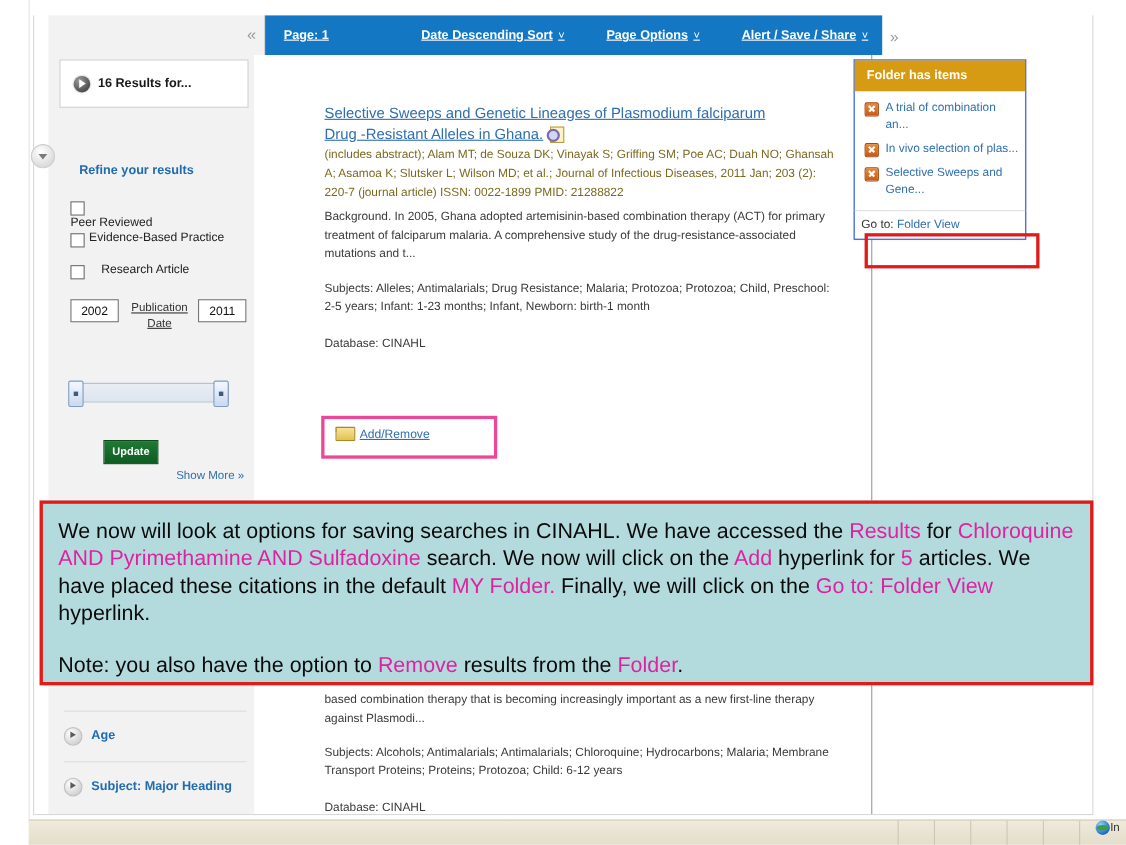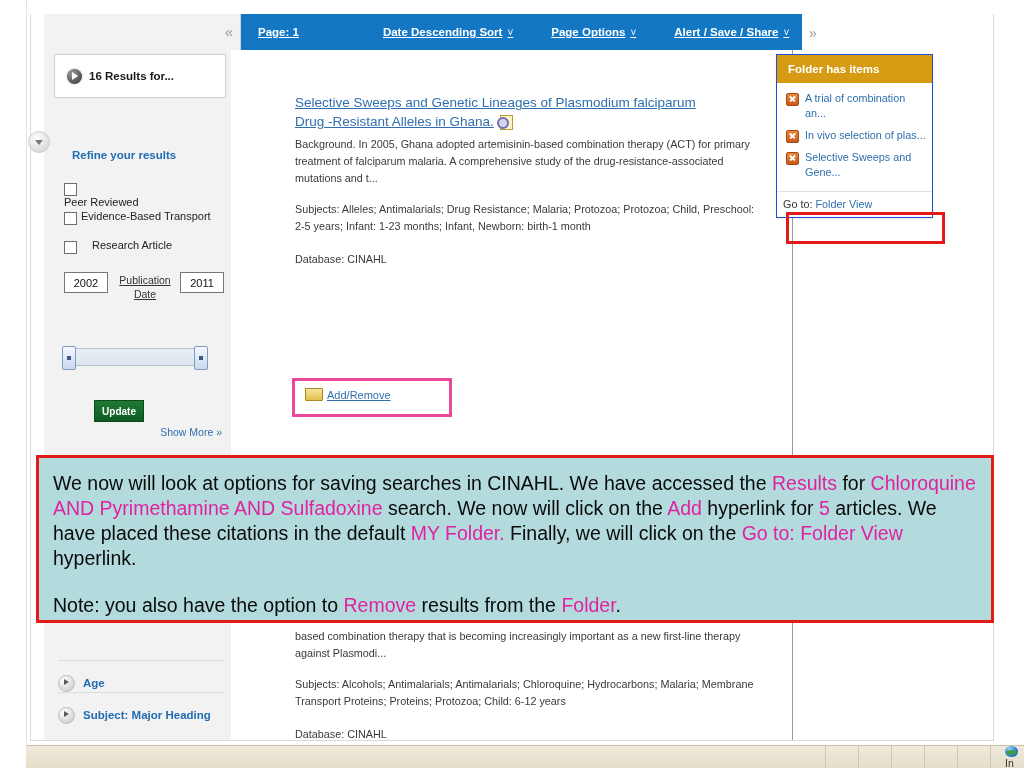--- a/index.html
+++ b/index.html
@@ -369,21 +369,21 @@
     border-top: 1px solid #c8c2ad;
     display: flex; align-items: center; justify-content: flex-end;
   }
   .sb-cells { display: flex; height: 100%; align-items: stretch; }
   .sb-cell {
     width: 32px; border-left: 1px solid #cdc7b2;
   }
   .sb-zone {
     display: flex; align-items: flex-start; gap: 0;
     padding: 0 6px 0 14px;
-    border-left: 1px solid #cdc7b2; height: 100%; flex-direction: column;
+    border-left: 1px solid #cdc7b2; height: 100%;
   }
   .globe {
     width: 13px; height: 13px; border-radius: 50%;
     background: radial-gradient(circle at 35% 30%, #8fd4ff, #1565c0 75%);
     position: relative; overflow: hidden;
   }
   .globe::after {
     content: ""; position: absolute;
     left: 1px; top: 4px; width: 11px; height: 5px;
     background: #3f9b46; border-radius: 50%;
@@ -408,21 +408,21 @@
     </div>
 
     <div class="refine-title">Refine your results</div>
 
     <div class="facet-check" style="top:167px;flex-direction:column;">
       <span class="box"></span>
       <span>Peer Reviewed</span>
     </div>
     <div class="facet-check" style="top:196px;">
       <span class="box"></span>
-      <span>Evidence-Based Transport</span>
+      <span>Evidence-Based Practice</span>
     </div>
     <div class="facet-check" style="top:225px;gap:11px;">
       <span class="box"></span>
       <span>Research Article</span>
     </div>
 
     <div class="pubdate-row">
       <div class="yr-input yr-left">2002</div>
       <div class="pubdate-label">Publication Date</div>
       <div class="yr-input yr-right">2011</div>
@@ -430,21 +430,21 @@
 
     <div class="slider-track">
       <div class="slider-thumb" style="left:-5px;"></div>
       <div class="slider-thumb" style="left:127px;"></div>
     </div>
 
     <div class="btn-update">Update</div>
 
     <div class="show-more">Show More »</div>
 
-    <div class="facet-group" style="top:646px;">
+    <div class="facet-group" style="top:632px;">
       <span class="caret"></span>
       <span class="lbl">Age</span>
     </div>
     <div class="facet-group" style="top:678px;">
       <span class="caret"></span>
       <span class="lbl">Subject: Major Heading</span>
     </div>
     <div class="facet-bottom-rule"></div>
   </div>
 
@@ -470,20 +470,21 @@
 
   <div class="results-col">
 
     <div class="record" style="top:43px;">
       <div class="rec-title">
         <span>Selective Sweeps and Genetic Lineages of Plasmodium falciparum</span><br>
         <span>Drug -Resistant Alleles in Ghana.</span><span class="pdf-glyph">
           <span class="sheet"></span><span class="lens"></span>
         </span>
       </div>
+      <div class="rec-meta">(includes abstract); Alam MT; de Souza DK; Vinayak S; Griffing SM; Poe AC; Duah NO; Ghansah A; Asamoa K; Slutsker L; Wilson MD; et al.; Journal of Infectious Diseases, 2011 Jan; 203 (2): 220-7 (journal article) ISSN: 0022-1899 PMID: 21288822</div>
       <div class="rec-abs">Background. In 2005, Ghana adopted artemisinin-based combination therapy (ACT) for primary treatment of falciparum malaria. A comprehensive study of the drug-resistance-associated mutations and t...</div>
       <div class="rec-subj">Subjects: Alleles; Antimalarials; Drug Resistance; Malaria; Protozoa; Protozoa; Child, Preschool: 2-5 years; Infant: 1-23 months; Infant, Newborn: birth-1 month</div>
       <div class="rec-db">Database: CINAHL</div>
     </div>
 
     <div class="record" style="top:578px;">
       <div class="rec-abs" style="margin-top:0;">based combination therapy that is becoming increasingly important as a new first-line therapy against Plasmodi...</div>
       <div class="rec-subj">Subjects: Alcohols; Antimalarials; Antimalarials; Chloroquine; Hydrocarbons; Malaria; Membrane Transport Proteins; Proteins; Protozoa; Child: 6-12 years</div>
       <div class="rec-db">Database: CINAHL</div>
     </div>

